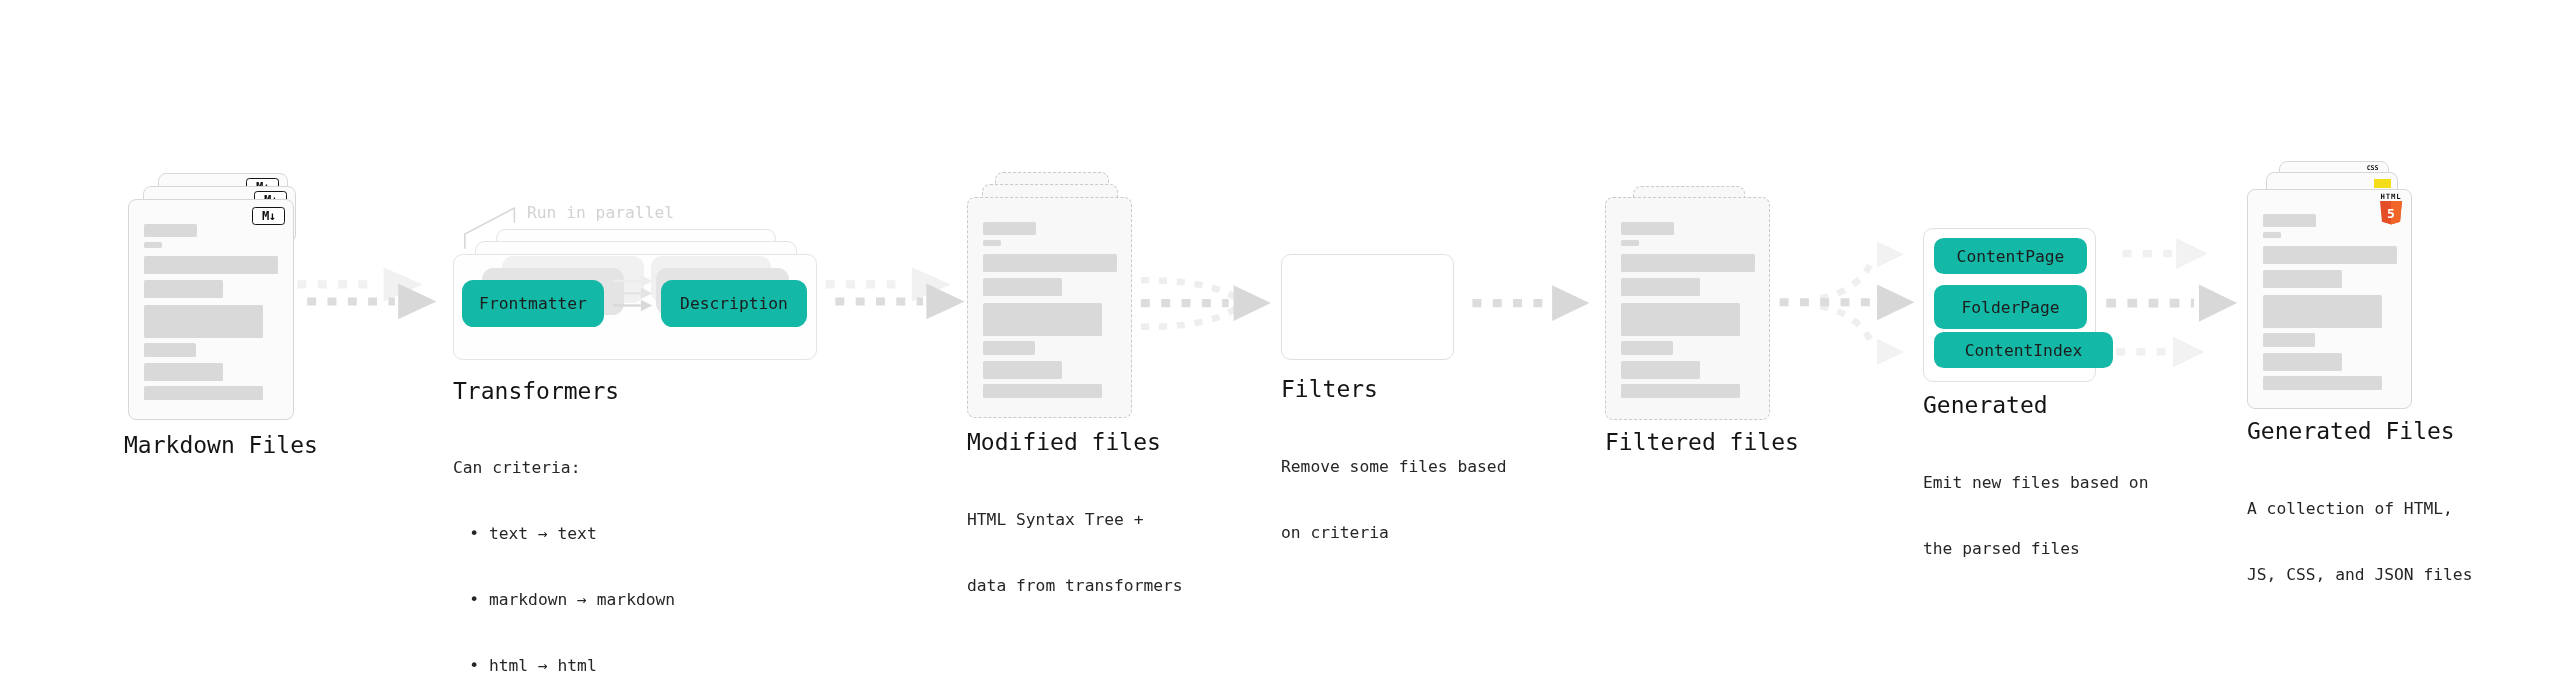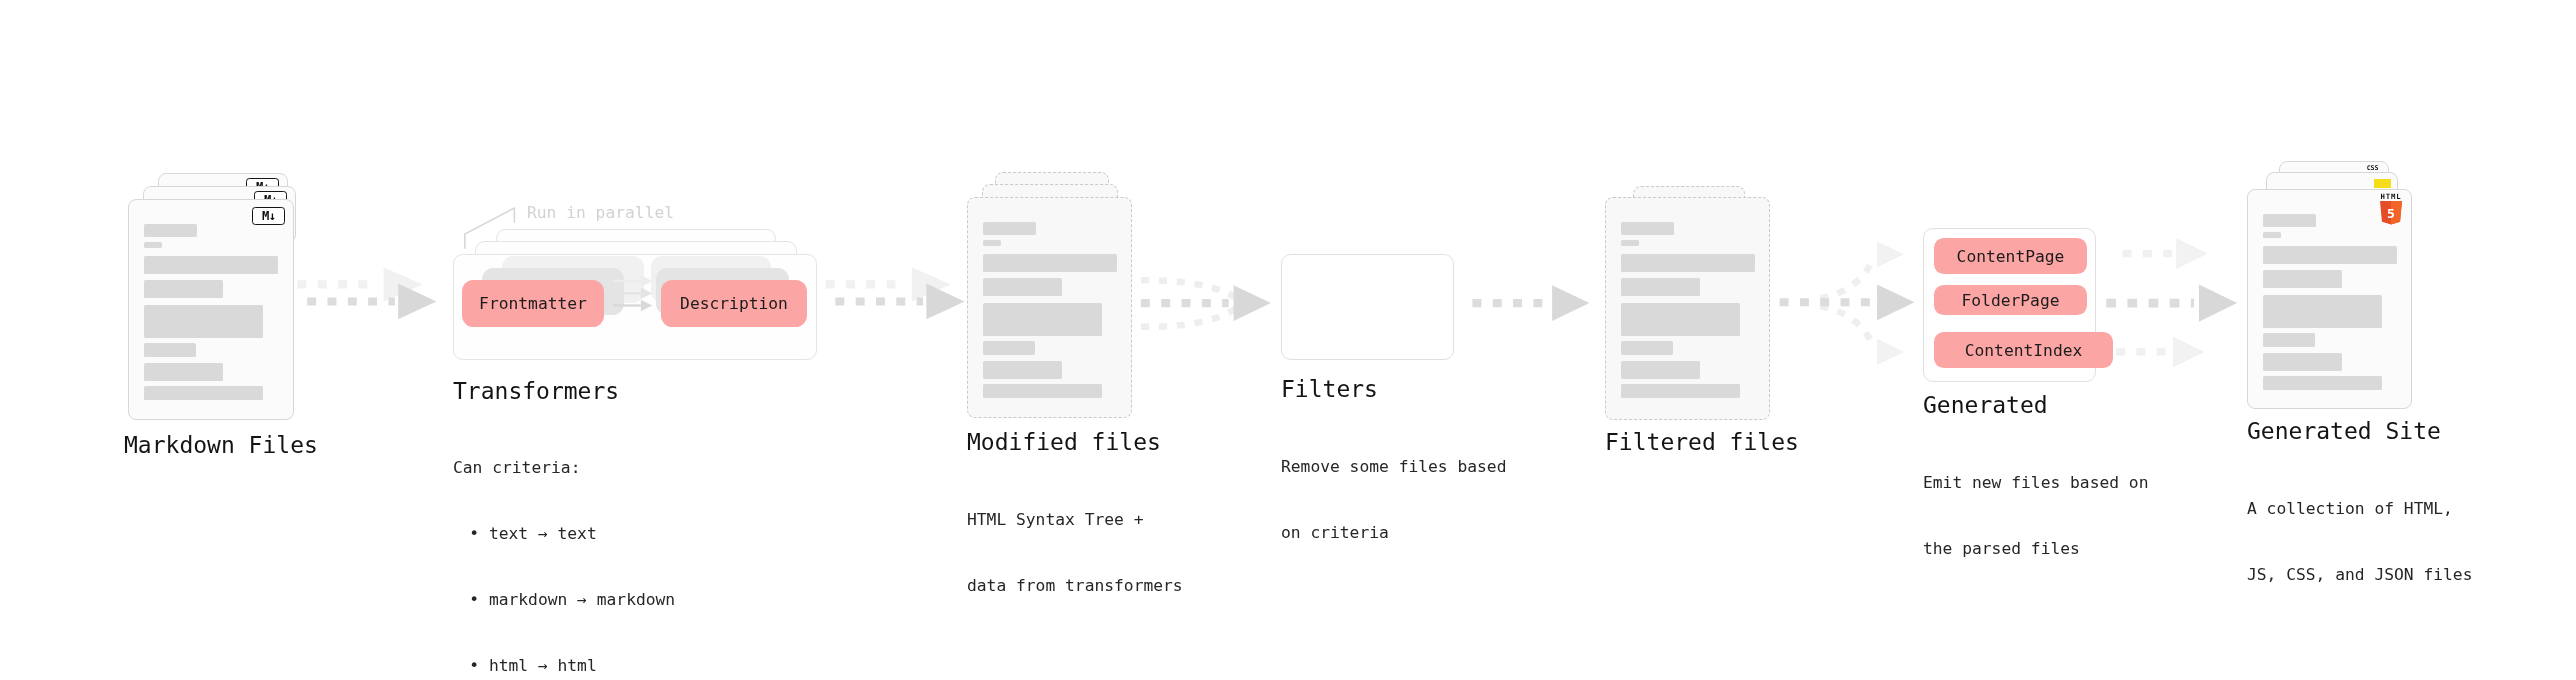--- a/index.html
+++ b/index.html
@@ -5,21 +5,21 @@
   html,body{margin:0;padding:0;background:#ffffff;}
   body{font-family:"DejaVu Sans Mono","Liberation Mono",monospace;color:#1a1a1a;}
   .stage{position:relative;width:2576px;height:681px;background:#fff;overflow:hidden;}
   .abs{position:absolute;}
   .connectors{position:absolute;left:0;top:0;}
   .card{position:absolute;background:#fbfbfb;border:1.6px solid #d7d7d7;border-radius:8.1px;box-sizing:border-box;}
   .card.dashed{background:#f8f8f8;border:1.6px dashed #c9c9c9;}
   .bar{position:absolute;background:#d9d9d9;border-radius:1.6px;}
   .tbox{position:absolute;background:#fefefe;border:1.6px solid #e4e4e4;border-radius:9.8px;box-sizing:border-box;}
   .obox{position:absolute;background:#ffffff;border:1.6px solid #e0e0e0;border-radius:9.8px;box-sizing:border-box;}
-  .pill{position:absolute;background:#fca5a5;border-radius:11.4px;display:flex;align-items:center;justify-content:center;
+  .pill{position:absolute;background:#14b8a6;border-radius:11.4px;display:flex;align-items:center;justify-content:center;
         font-size:16.3px;color:#1c1c1c;box-sizing:border-box;}
   .ghost{position:absolute;border-radius:11.4px;}
   .g1{background:#e4e4e4;}
   .g2{background:#f1f1f1;}
   .label{position:absolute;font-size:23px;line-height:26px;color:#141414;white-space:pre;}
   .caption{position:absolute;font-size:16.3px;line-height:22px;color:#262626;white-space:pre;}
   .caption .indent{padding-left:16.3px;}
   .annotation{position:absolute;font-size:16.3px;color:#d2d2d2;white-space:pre;}
   .md-badge{position:absolute;width:32.5px;height:18px;background:#fff;border:1.6px solid #151515;border-radius:3.3px;
             font-weight:bold;font-size:12.2px;letter-spacing:-0.8px;color:#111;
@@ -168,21 +168,21 @@
       <div class="bar" style="left: 14.6px; top: 80px; width: 79px; height: 18px; background: rgb(217, 217, 217);"></div>
       <div class="bar" style="left: 14.6px; top: 105px; width: 119px; height: 32.5px; background: rgb(217, 217, 217);"></div>
       <div class="bar" style="left: 14.6px; top: 143px; width: 52px; height: 14px; background: rgb(217, 217, 217);"></div>
       <div class="bar" style="left: 14.6px; top: 163px; width: 79px; height: 18px; background: rgb(217, 217, 217);"></div>
       <div class="bar" style="left: 14.6px; top: 186px; width: 119px; height: 14px; background: rgb(217, 217, 217);"></div>
     </div>
   <div class="label" style="left:1605px;top:429px;">Filtered files</div>
 
   <div class="obox" style="left:1923px;top:228px;width:173px;height:154px;"></div>
   <div class="pill" style="left:1934px;top:238px;width:153px;height:36px;border-radius:9.8px;">ContentPage</div>
-  <div class="pill" style="left:1934px;top:285px;width:153px;height:30px;border-radius:9.8px;">FolderPage</div>
+  <div class="pill" style="left:1934px;top:285px;width:153px;height:44px;border-radius:9.8px;">FolderPage</div>
   <div class="pill" style="left:1934px;top:332px;width:179px;height:36px;border-radius:9.8px;">ContentIndex</div>
   <div class="label" style="left:1923px;top:392px;">Generated</div>
   <div class="caption" style="left:1923px;top:428px;">
     <div>Emit new files based on</div>
     <div>the parsed files</div>
   </div>
 
   <div class="card" style="left:2279px;top:161px;width:110px;height:49px;">
     <div class="css-badge" style="right:6.5px;top:3.3px;">
       <div class="txt">CSS</div>
@@ -203,20 +203,20 @@
     </div>
   <div class="bar" style="left: 14.6px; top: 24.4px; width: 53px; height: 13px; background: rgb(217, 217, 217);"></div>
       <div class="bar" style="left: 14.6px; top: 42px; width: 18px; height: 5.7px; background: rgb(217, 217, 217);"></div>
       <div class="bar" style="left: 14.6px; top: 56px; width: 134px; height: 18px; background: rgb(217, 217, 217);"></div>
       <div class="bar" style="left: 14.6px; top: 80px; width: 79px; height: 18px; background: rgb(217, 217, 217);"></div>
       <div class="bar" style="left: 14.6px; top: 105px; width: 119px; height: 32.5px; background: rgb(217, 217, 217);"></div>
       <div class="bar" style="left: 14.6px; top: 143px; width: 52px; height: 14px; background: rgb(217, 217, 217);"></div>
       <div class="bar" style="left: 14.6px; top: 163px; width: 79px; height: 18px; background: rgb(217, 217, 217);"></div>
       <div class="bar" style="left: 14.6px; top: 186px; width: 119px; height: 14px; background: rgb(217, 217, 217);"></div>
     </div>
-  <div class="label" style="left:2247px;top:418px;">Generated Site</div>
+  <div class="label" style="left:2247px;top:418px;">Generated Files</div>
   <div class="caption" style="left:2247px;top:454px;">
     <div>A collection of HTML,</div>
     <div>JS, CSS, and JSON files</div>
   </div>
 
 </div>
 
 
 </body></html>

